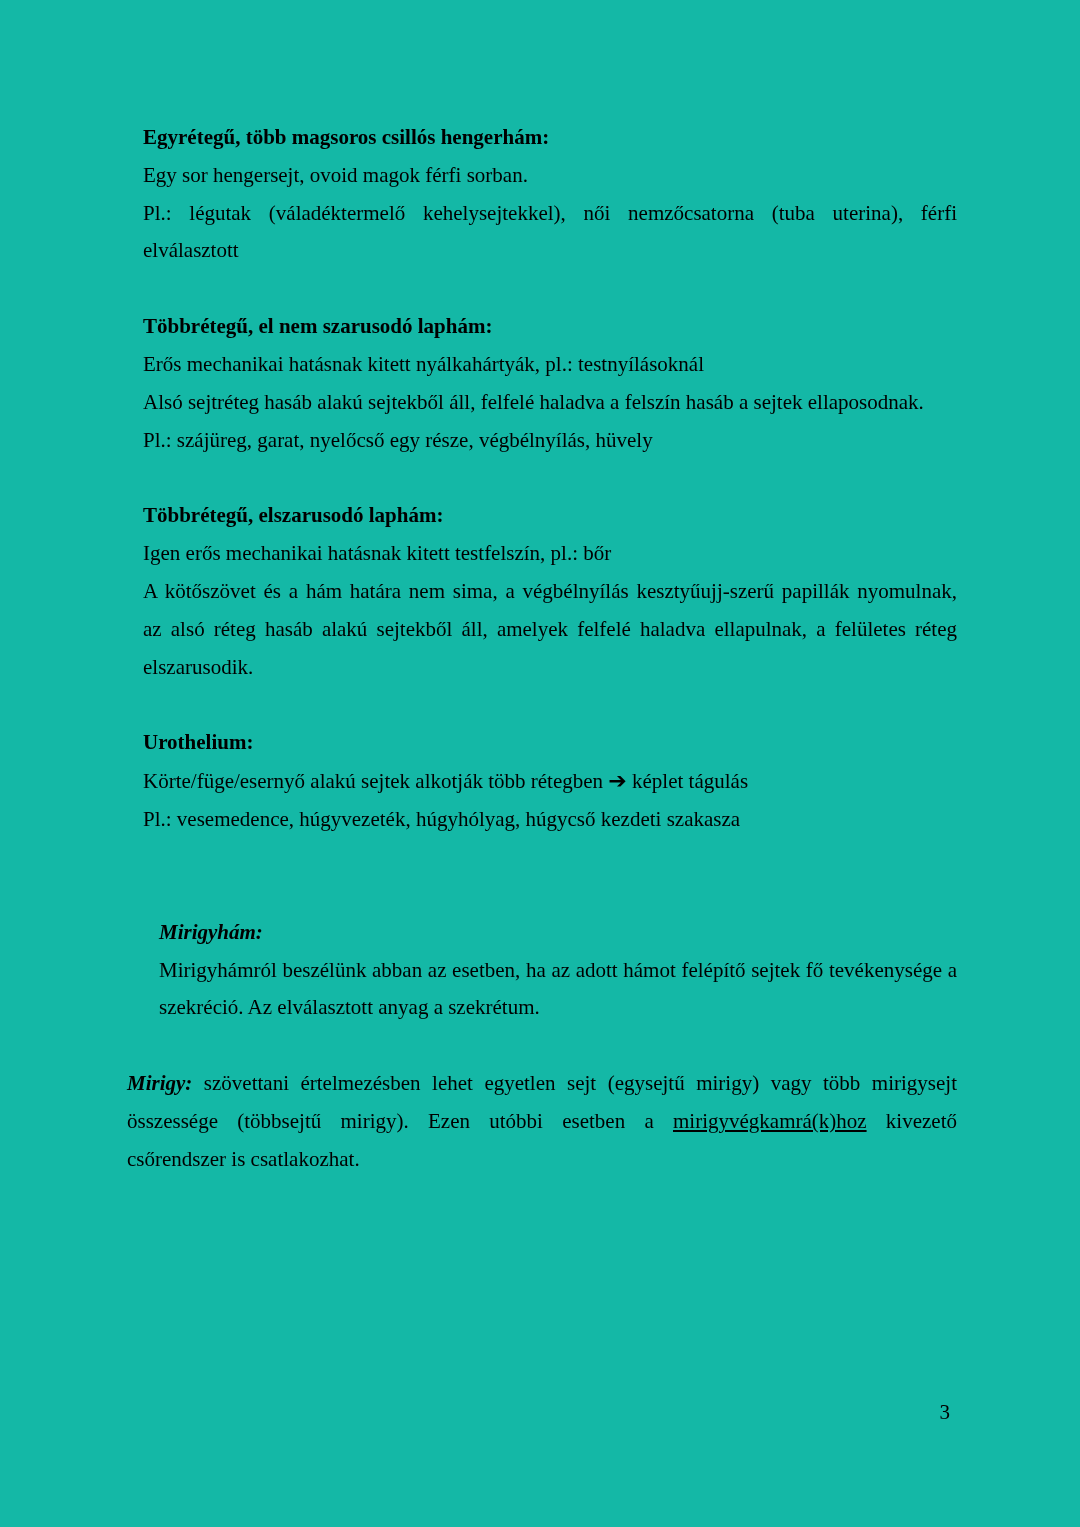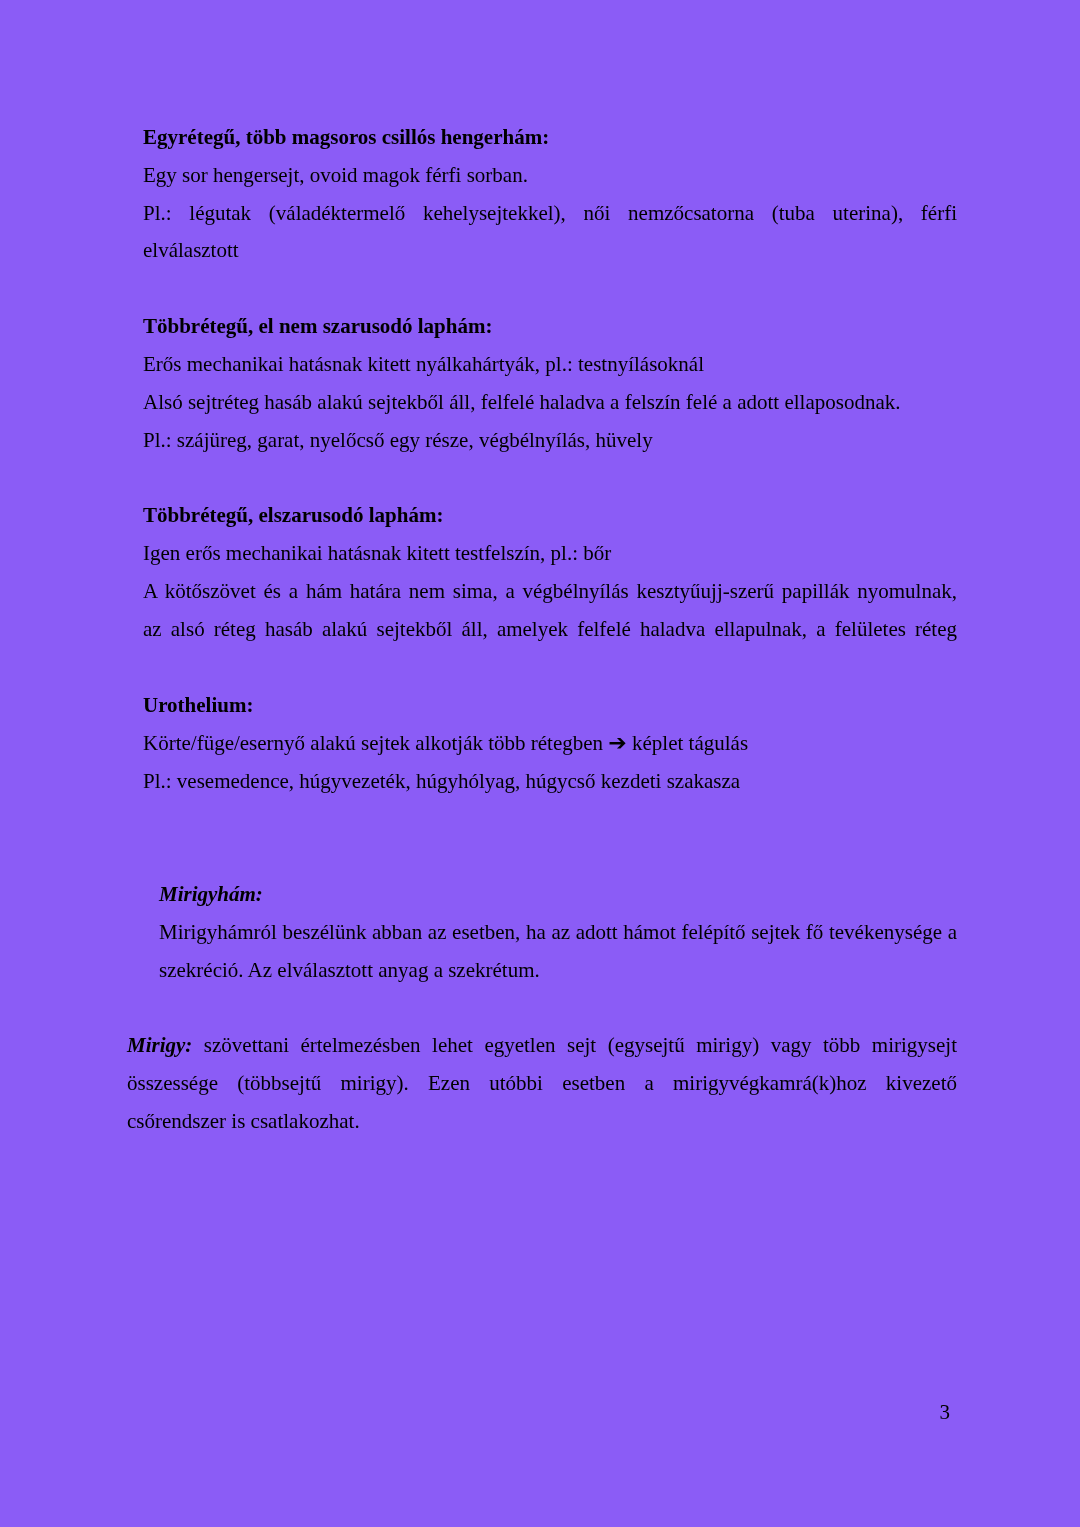--- a/index.html
+++ b/index.html
@@ -4,21 +4,21 @@
 <style>
   html, body {
     margin: 0;
     padding: 0;
     background: #ffffff;
   }
   .page {
     position: relative;
     width: 1080px;
     height: 1527px;
-    background: #8b5cf6;
+    background: #14b8a6;
     color: #000000;
     font-family: "Liberation Serif", "DejaVu Serif", serif;
     font-size: 21px;
     line-height: 37.8px;
     box-sizing: border-box;
     overflow: hidden;
   }
   .content {
     position: absolute;
     left: 127px;
@@ -47,20 +47,21 @@
   .line.jl {
     text-align: justify;
     -moz-text-align-last: justify;
     text-align-last: justify;
   }
   .lead-italic {
     font-style: italic;
     font-weight: bold;
   }
   .underlined {
+    text-decoration: underline;
   }
   .arrow-glyph {
     font-family: "DejaVu Sans", sans-serif;
     font-size: 22px;
   }
   .page-number {
     position: absolute;
     right: 130px;
     bottom: 95px;
   }
@@ -74,29 +75,30 @@
     <div class="section indented">
       <div class="line heading">Egyrétegű, több magsoros csillós hengerhám:</div>
       <div class="line">Egy sor hengersejt, ovoid magok férfi sorban.</div>
       <div class="line jl">Pl.: légutak (váladéktermelő kehelysejtekkel), női nemzőcsatorna (tuba uterina), férfi</div>
       <div class="line">elválasztott</div>
     </div>
 
     <div class="section indented">
       <div class="line heading">Többrétegű, el nem szarusodó laphám:</div>
       <div class="line">Erős mechanikai hatásnak kitett nyálkahártyák, pl.: testnyílásoknál</div>
-      <div class="line">Alsó sejtréteg hasáb alakú sejtekből áll, felfelé haladva a felszín felé a adott ellaposodnak.</div>
+      <div class="line">Alsó sejtréteg hasáb alakú sejtekből áll, felfelé haladva a felszín hasáb a sejtek ellaposodnak.</div>
       <div class="line">Pl.: szájüreg, garat, nyelőcső egy része, végbélnyílás, hüvely</div>
     </div>
 
     <div class="section indented">
       <div class="line heading">Többrétegű, elszarusodó laphám:</div>
       <div class="line">Igen erős mechanikai hatásnak kitett testfelszín, pl.: bőr</div>
       <div class="line jl">A kötőszövet és a hám határa nem sima, a végbélnyílás kesztyűujj-szerű papillák nyomulnak,</div>
       <div class="line jl">az alsó réteg hasáb alakú sejtekből áll, amelyek felfelé haladva ellapulnak, a felületes réteg</div>
+      <div class="line">elszarusodik.</div>
     </div>
 
     <div class="section indented">
       <div class="line heading">Urothelium:</div>
       <div class="line"><span>Körte/füge/esernyő alakú sejtek alkotják több rétegben </span><span class="arrow-glyph">➔</span><span> képlet tágulás</span></div>
       <div class="line">Pl.: vesemedence, húgyvezeték, húgyhólyag, húgycső kezdeti szakasza</div>
     </div>
 
     <div class="section extra-space-above">
       <div class="line heading italic">Mirigyhám:</div>

